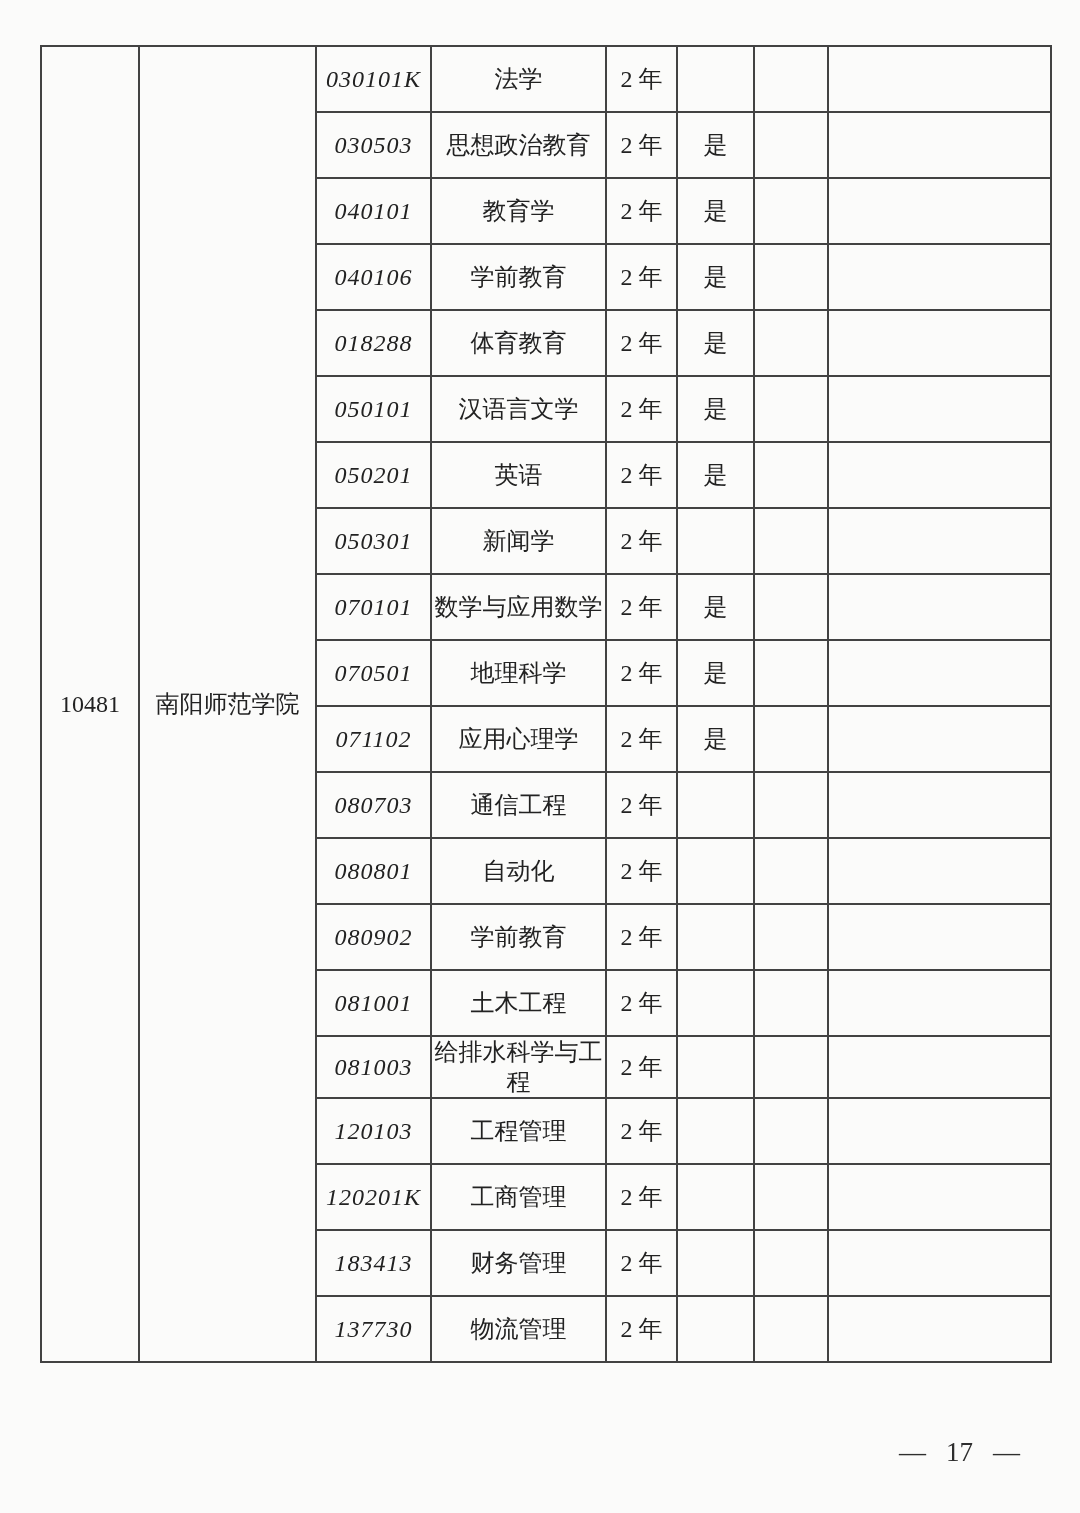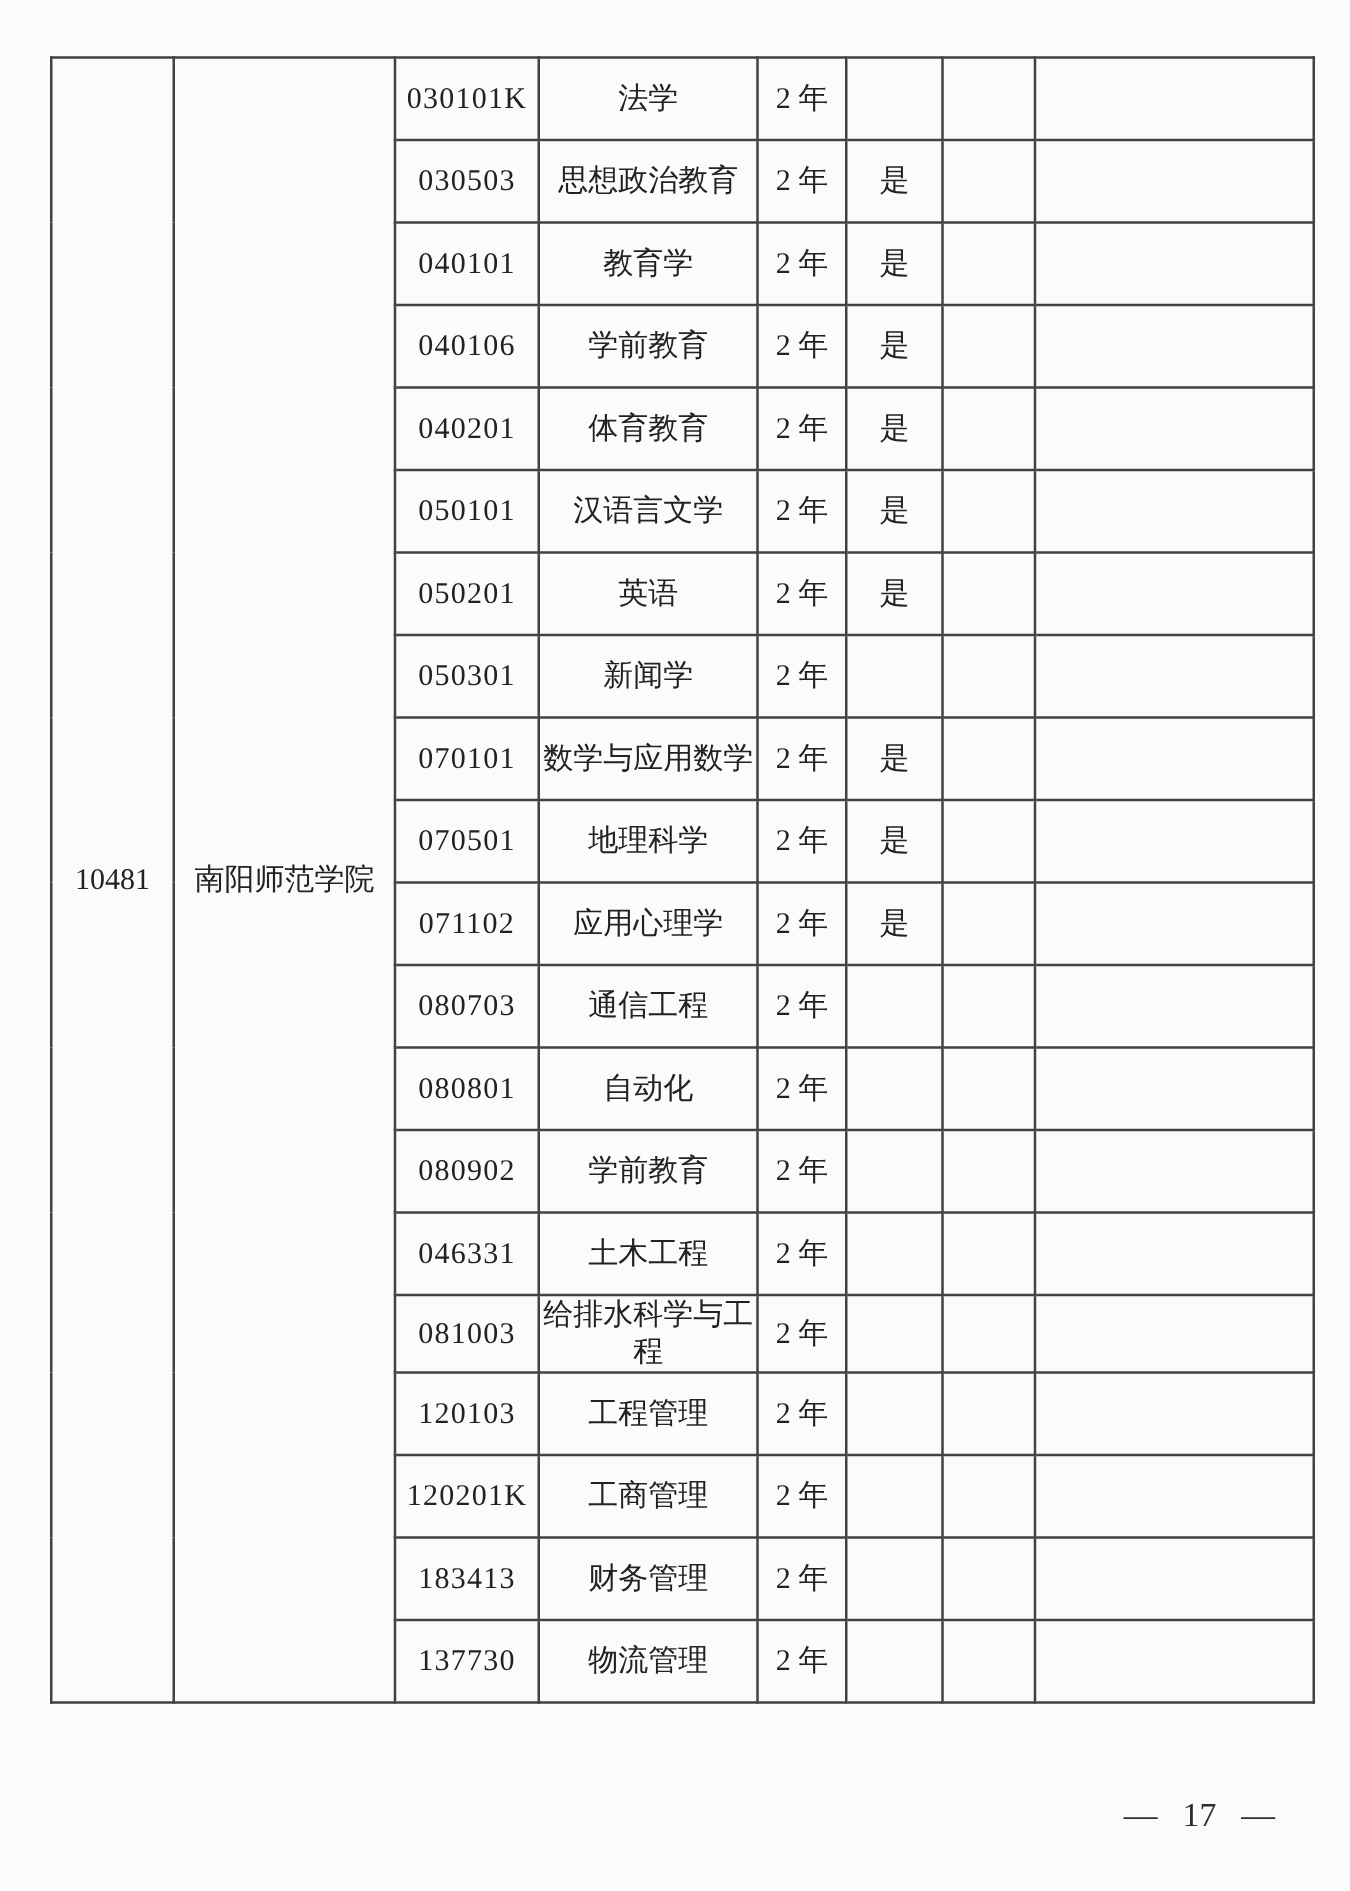--- a/index.html
+++ b/index.html
@@ -32,21 +32,21 @@
     vertical-align:middle;
     font-size:24px;
     line-height:30px;
     color:var(--text);
     padding:0 1px;
     overflow:hidden;
   }
   table.program-table tr{height:66px;}
   table.program-table tr.tall{height:52px;margin-left:36px;}
   td.school-code-cell,td.school-name-cell{font-size:25px;margin-top:40px;}
-  td.program-code-cell{letter-spacing:1px;}
+  td.program-code-cell{letter-spacing:1px;font-style:italic;}
   .footer{
     position:absolute;
     top:1437px;
     right:60px;
     display:flex;
     align-items:center;
     gap:20px;
     font-size:27px;
     color:#2e2e2e;
   }
@@ -96,21 +96,21 @@
         </tr>
         <tr>
           <td class="program-code-cell">040106</td>
           <td class="program-name-cell">学前教育</td>
           <td class="duration-cell">2 年</td>
           <td class="approved-flag-cell">是</td>
           <td class="empty-cell-1"></td>
           <td class="empty-cell-2"></td>
         </tr>
         <tr>
-          <td class="program-code-cell">040201</td>
+          <td class="program-code-cell">018288</td>
           <td class="program-name-cell">体育教育</td>
           <td class="duration-cell">2 年</td>
           <td class="approved-flag-cell">是</td>
           <td class="empty-cell-1"></td>
           <td class="empty-cell-2"></td>
         </tr>
         <tr>
           <td class="program-code-cell">050101</td>
           <td class="program-name-cell">汉语言文学</td>
           <td class="duration-cell">2 年</td>
@@ -176,21 +176,21 @@
         </tr>
         <tr>
           <td class="program-code-cell">080902</td>
           <td class="program-name-cell">学前教育</td>
           <td class="duration-cell">2 年</td>
           <td class="approved-flag-cell"></td>
           <td class="empty-cell-1"></td>
           <td class="empty-cell-2"></td>
         </tr>
         <tr>
-          <td class="program-code-cell">046331</td>
+          <td class="program-code-cell">081001</td>
           <td class="program-name-cell">土木工程</td>
           <td class="duration-cell">2 年</td>
           <td class="approved-flag-cell"></td>
           <td class="empty-cell-1"></td>
           <td class="empty-cell-2"></td>
         </tr>
         <tr class="tall">
           <td class="program-code-cell">081003</td>
           <td class="program-name-cell">给排水科学与工程</td>
           <td class="duration-cell">2 年</td>

